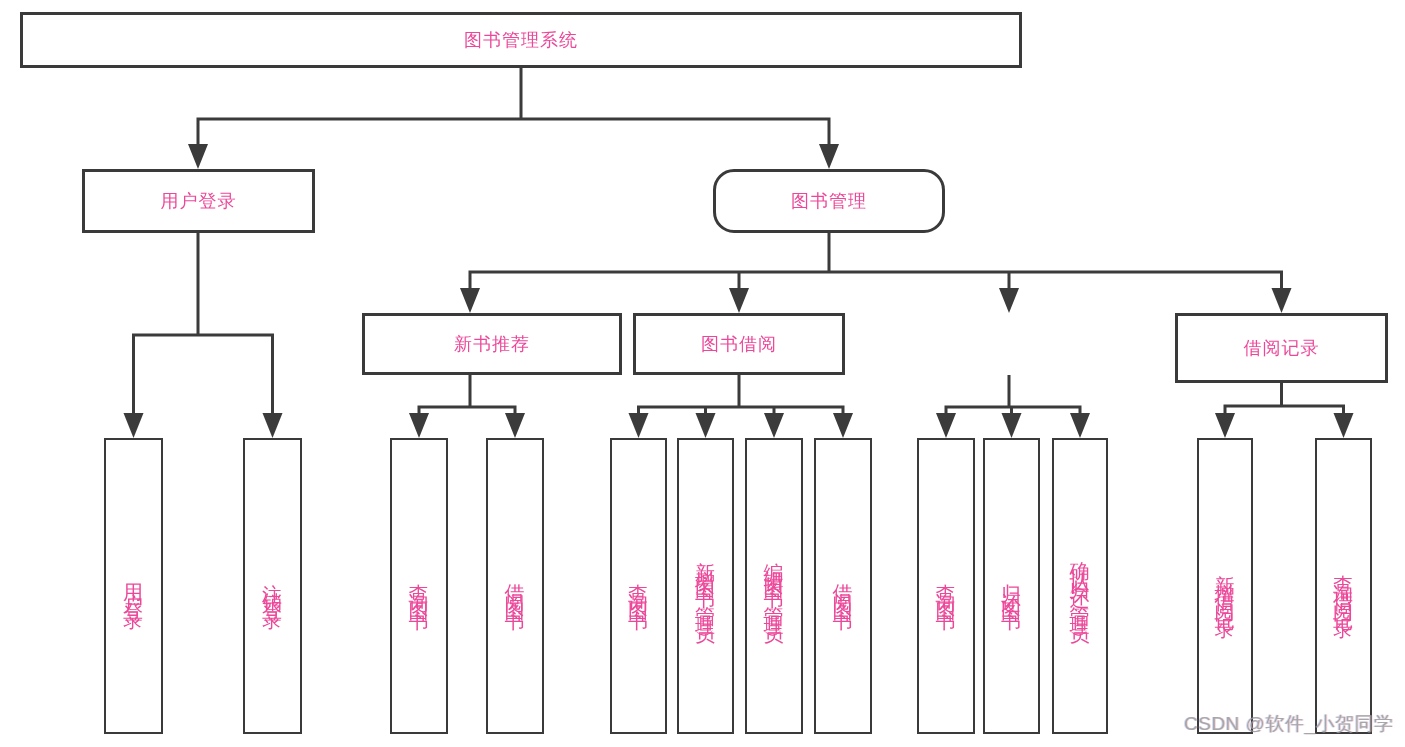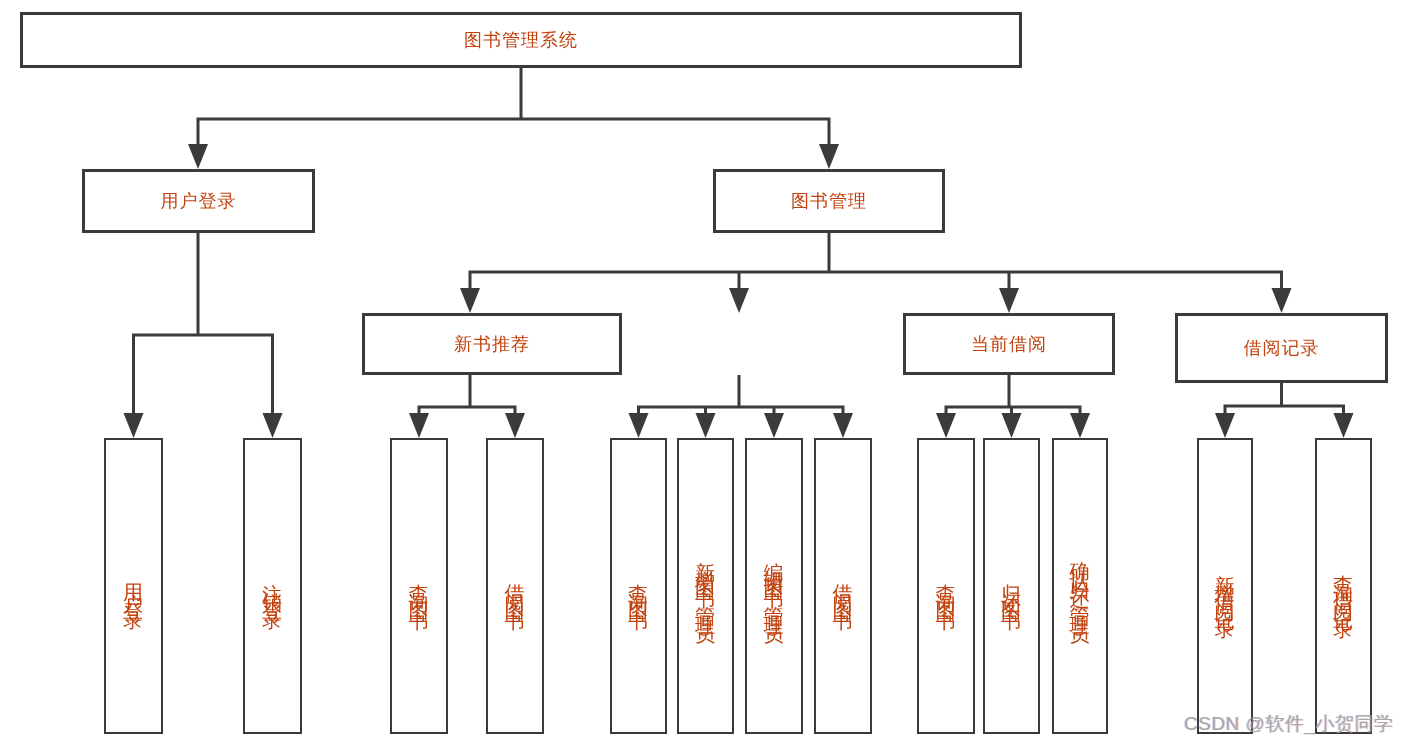--- a/index.html
+++ b/index.html
@@ -19,21 +19,21 @@
     position: absolute;
     left: 0;
     top: 0;
     z-index: 0;
   }
   .node {
     position: absolute;
     box-sizing: border-box;
     background: #ffffff;
     border: 3px solid #3a3a3a;
-    color: #c2410c;
+    color: #ec4899;
     display: flex;
     align-items: center;
     justify-content: center;
     z-index: 1;
   }
   .h-node {
     font-size: 18px;
     letter-spacing: 1px;
     white-space: nowrap;
   }
@@ -102,24 +102,24 @@
       <polygon points="1001.5,413 1021.5,413 1011.5,438"></polygon>
       <polygon points="1070,413 1090,413 1080,438"></polygon>
       <polygon points="1215,413 1235,413 1225,438"></polygon>
       <polygon points="1333.5,413 1353.5,413 1343.5,438"></polygon>
     </g>
   </svg>
 
   <div class="node h-node" style="left:20px; top:12px; width:1002px; height:56px;">图书管理系统</div>
 
   <div class="node h-node" style="left:82px; top:169px; width:233px; height:64px;">用户登录</div>
-  <div class="node h-node" style="left:713px; top:169px; width:232px; height:64px;">图书管理</div>
+  <div class="node h-node" style="left:713px; top:169px; width:232px; height:64px;border-radius:21px;">图书管理</div>
 
   <div class="node h-node" style="left:362px; top:313px; width:260px; height:62px;">新书推荐</div>
-  <div class="node h-node" style="left:903px; top:313px; width:212px; height:62px;">当前借阅</div>
+  <div class="node h-node" style="left:633px; top:313px; width:212px; height:62px;">图书借阅</div>
   <div class="node h-node" style="left:1175px; top:313px; width:213px; height:70px;">借阅记录</div>
 
   <div class="node v-node" style="left:104px; top:438px; width:59px; height:296px;">用户登录</div>
   <div class="node v-node" style="left:243px; top:438px; width:59px; height:296px;">注销登录</div>
 
   <div class="node v-node" style="left:390px; top:438px; width:58px; height:296px;">查询图书</div>
   <div class="node v-node" style="left:486px; top:438px; width:58px; height:296px;">借阅图书</div>
 
   <div class="node v-node" style="left:610px; top:438px; width:57px; height:296px;">查询图书</div>
   <div class="node v-node" style="left:677px; top:438px; width:57px; height:296px;">新增图书（管理员）</div>

